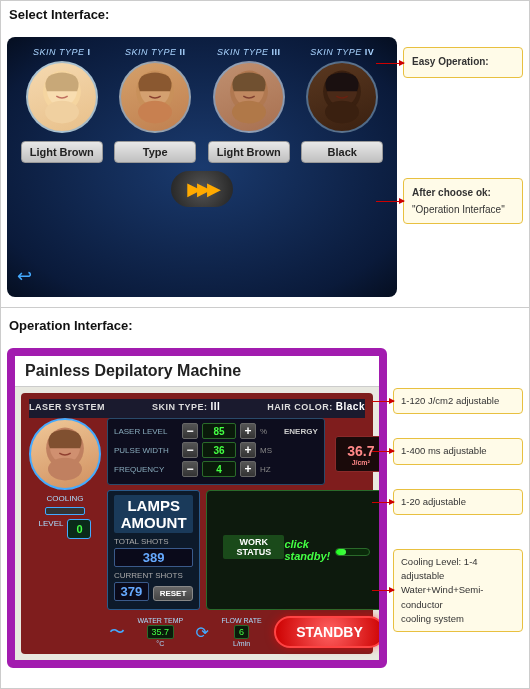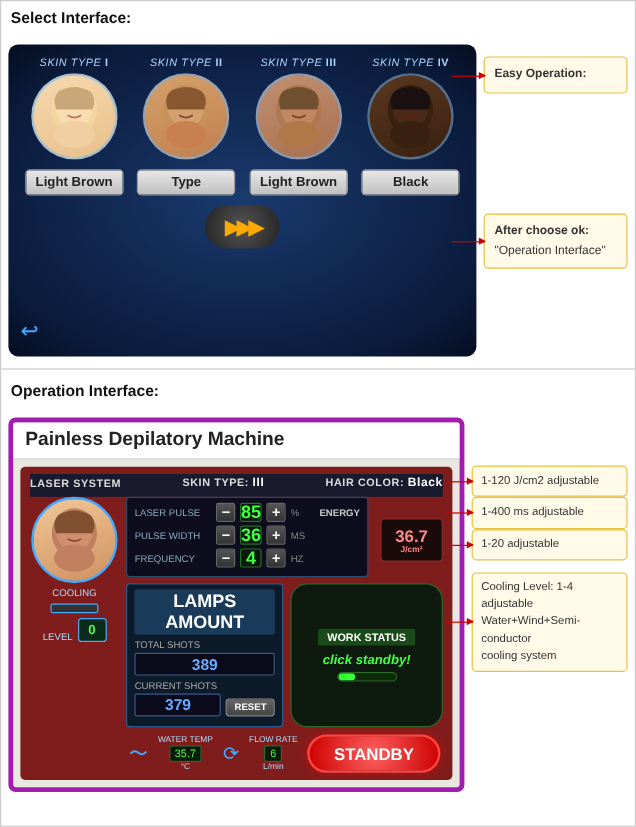--- a/index.html
+++ b/index.html
@@ -186,21 +186,21 @@
 
     .operation-wrapper {
       display: flex;
       align-items: flex-start;
       padding: 0 6px 6px 6px;
       gap: 6px;
     }
 
     .machine-panel {
       background: #e8e8e0;
-      border: 4px solid #a21caf;
+      border: 8px solid #a21caf;
       border-radius: 6px;
       width: 380px;
       flex-shrink: 0;
       overflow: hidden;
     }
 
     .machine-title {
       background: #fff;
       padding: 6px 10px;
       font-size: 16px;
@@ -280,21 +280,21 @@
     }
 
     .cooling-fill {
       height: 100%;
       background: #4af;
       width: 0%;
     }
 
     .level-row {
       display: flex;
-      align-items: flex-end;
+      align-items: flex-start;
       gap: 4px;
       color: #adf;
       font-size: 8px;
     }
 
     .level-display {
       background: #0a2a1a;
       border: 1px solid #4af;
       border-radius: 3px;
       color: #4f4;
@@ -348,23 +348,23 @@
       font-weight: bold;
       cursor: pointer;
       flex-shrink: 0;
     }
 
     .value-display {
       background: #0a1a0a;
       border: 1px solid #2a6a2a;
       border-radius: 2px;
       color: #4f4;
-      font-size: 15px;
-      font-weight: bold;
-      width: 18px;
+      font-size: 10px;
+      font-weight: bold;
+      width: 34px;
       height: 16px;
       display: flex;
       align-items: center;
       justify-content: center;
     }
 
     .unit-label {
       color: #888;
       font-size: 8px;
       width: 18px;
@@ -460,25 +460,25 @@
       color: #fff;
       font-size: 8px;
       font-weight: bold;
       padding: 2px 6px;
       cursor: pointer;
     }
 
     .work-status-box {
       background: #0d1a0d;
       border: 1px solid #2a6a2a;
-      border-radius: 14px;
-      padding: 4px 4px;
+      border-radius: 4px;
+      padding: 4px 16px;
       flex: 1;
       display: flex;
-      flex-direction: column;
+      flex-direction: row;
       align-items: center;
       justify-content: center;
     }
 
     .work-title {
       color: #fff;
       font-size: 9px;
       font-weight: bold;
       text-align: center;
       background: #1a4a1a;
@@ -561,20 +561,21 @@
       font-weight: bold;
       padding: 6px 20px;
       cursor: pointer;
       box-shadow: 0 0 8px rgba(255,0,0,0.5);
     }
 
     
     .operation-annotations {
       display: flex;
       flex-direction: column;
+      gap: 24px;
       padding-top: 40px;
       flex: 1;
     }
 
     .op-annotation {
       background: #fffbe8;
       border: 1px solid #e8c040;
       border-radius: 4px;
       padding: 5px 7px;
       font-size: 9.5px;
@@ -755,21 +756,21 @@
             <span>LEVEL</span>
             <div class="level-display">0</div>
           </div>
         </div>
 
         <div class="right-column">
           <div class="laser-main-row">
             <div class="laser-controls" style="flex:1;">
 
               <div class="laser-row">
-                <span class="control-label">LASER PULSE</span>
+                <span class="control-label">LASER LEVEL</span>
                 <div class="minus-btn">−</div>
                 <div class="value-display">85</div>
                 <div class="plus-btn">+</div>
                 <span class="unit-label">%</span>
                 <span class="energy-label">ENERGY</span>
               </div>
 
               <div class="laser-row">
                 <span class="control-label">PULSE WIDTH</span>
                 <div class="minus-btn">−</div>

